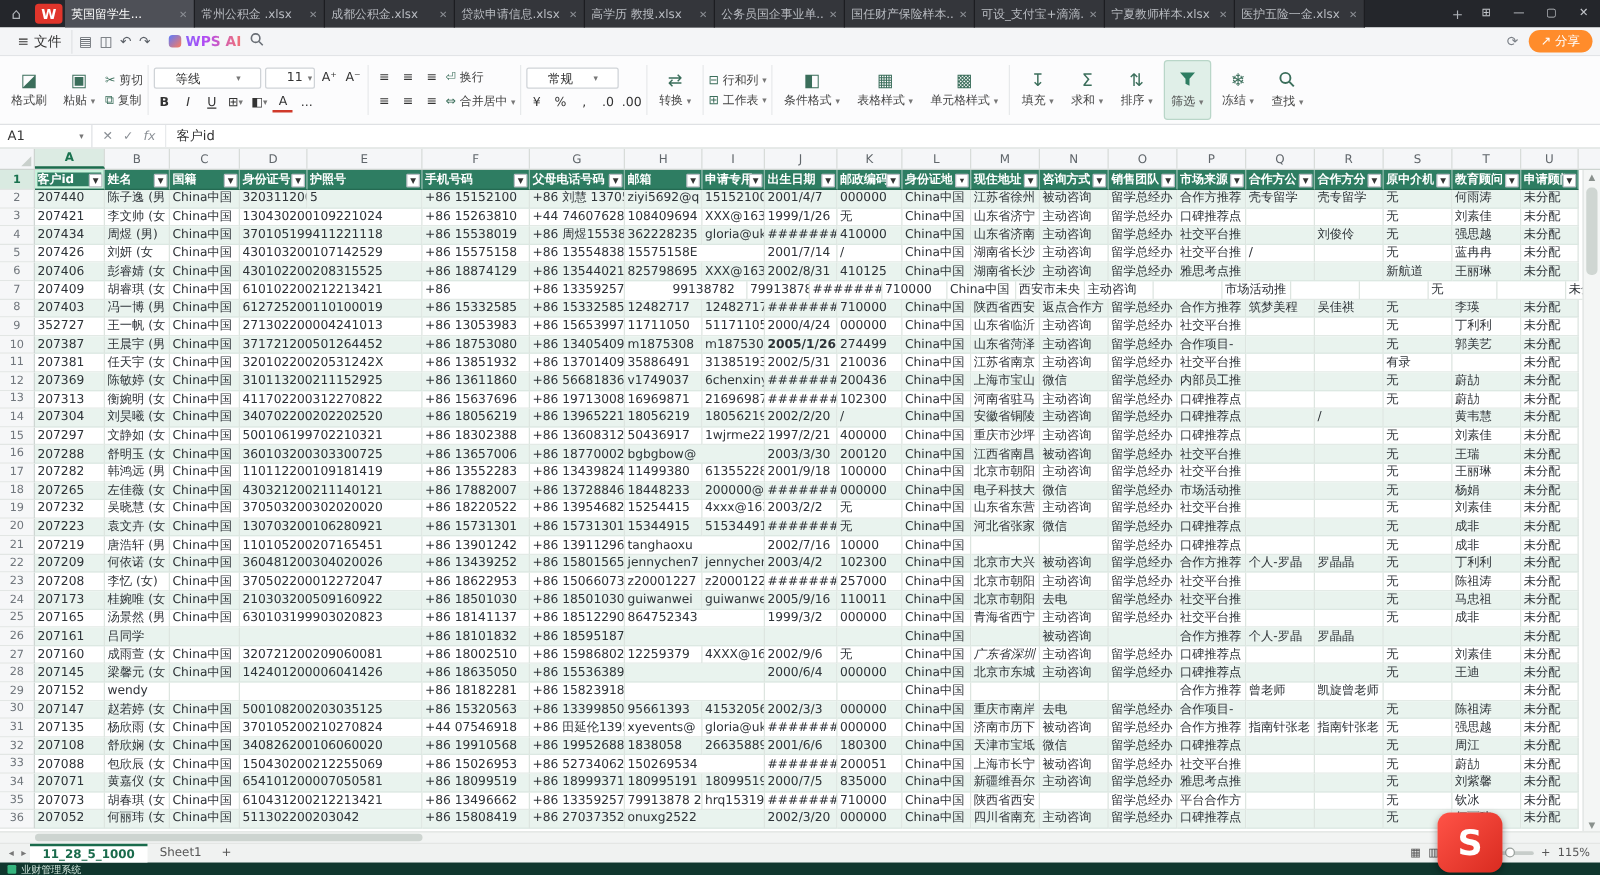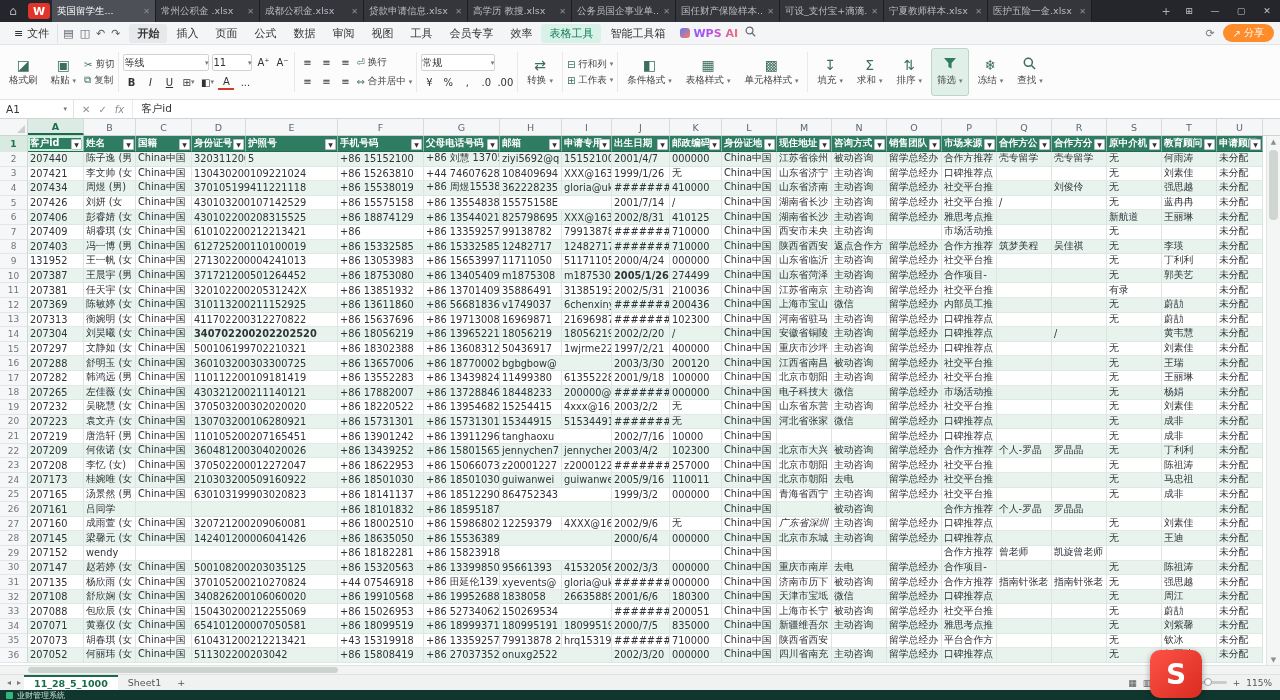--- a/index.html
+++ b/index.html
@@ -34,21 +34,21 @@
 .rsep{width:1px;background:#e7e9eb;margin:4px 0}
 .rgroup{display:flex;align-items:stretch;gap:3px}
 .bigbtn{display:flex;flex-direction:column;align-items:center;justify-content:center;font-size:9.5px;color:#444;padding:0 5px;gap:1px;white-space:nowrap}
 .bigbtn .ic{font-size:14px;line-height:15px;color:#3b6e5b}
 .bigbtn.active{background:#e0efe8;border:1px solid #b9d6c8;border-radius:3px}
 .minicol{display:flex;flex-direction:column;justify-content:center;gap:3px}
 .minibtn{display:flex;align-items:center;gap:3px;font-size:9.5px;color:#444;white-space:nowrap}
 .minibtn .ic{color:#3b6e5b;font-size:10px}
 .fcol{display:flex;flex-direction:column;justify-content:center;gap:3px}
 .frow{display:flex;align-items:center;gap:3px}
-.combo{border:1px solid #cfd3d7;background:#fff;border-radius:2px;height:17px;display:flex;align-items:center;justify-content:space-between;padding:0 0;font-size:10px;gap:4px}
+.combo{border:1px solid #cfd3d7;background:#fff;border-radius:2px;height:17px;display:flex;align-items:center;justify-content:space-between;padding:0 16px;font-size:10px;gap:4px}
 .tbt{min-width:16px;height:16px;display:flex;align-items:center;justify-content:center;font-size:10px;color:#333}
 .car{font-size:7px;color:#777}
 .funnel{width:14px;height:13px}
 
 .fbar{height:19px;display:flex;align-items:center;border-bottom:1px solid #cfd6d3;font-size:10.5px;background:#fff}
 .namebox{width:74px;height:100%;border-right:1px solid #e0e2e5;display:flex;align-items:center;justify-content:space-between;padding:0 6px}
 .fxic{display:flex;gap:8px;color:#8a8f95;padding:0 8px;border-right:1px solid #e8eaec;height:100%;align-items:center;font-size:10px}
 .fval{padding-left:8px}
 
 .grid{position:relative;height:546px;background:#fff;overflow:hidden}
@@ -148,34 +148,20 @@
 <div class="menubar">
   <div class="filebtn">
     <span>≡</span>
     <span>文件</span>
   </div>
   <div class="qat">
       <span>▤</span>
       <span>◫</span>
       <span>↶</span>
       <span>↷</span>
-    </div>
-  <div style="display:flex;gap:1px">
-      <div class="menu-item active">开始</div>
-      <div class="menu-item">插入</div>
-      <div class="menu-item">页面</div>
-      <div class="menu-item">公式</div>
-      <div class="menu-item">数据</div>
-      <div class="menu-item">审阅</div>
-      <div class="menu-item">视图</div>
-      <div class="menu-item">工具</div>
-      <div class="menu-item">会员专享</div>
-      <div class="menu-item">效率</div>
-      <div class="menu-item contextual">表格工具</div>
-      <div class="menu-item">智能工具箱</div>
     </div>
   <div class="wpsai">
     <span class="ai-dot"></span>
     <span>WPS AI</span>
   </div>
   <span class="mb-gic">
     <svg width="11" height="11" viewBox="0 0 11 11">
         <circle cx="4.5" cy="4.5" r="3.4" fill="none" stroke="#6a6f76" stroke-width="1.3"></circle>
         <line x1="7.2" y1="7.2" x2="10.2" y2="10.2" stroke="#6a6f76" stroke-width="1.3"></line>
       </svg>
@@ -577,21 +563,21 @@
         <div class="gcell" style="width: 46px;">未分配</div>
       </div>
       <div class="grow">
         <div class="gut">7</div>
         <div class="gcell" style="width: 56px;">207409</div>
         <div class="gcell" style="width: 52px;">胡睿琪 (女</div>
         <div class="gcell" style="width: 56px;">China中国</div>
         <div class="gcell" style="width: 146px;">610102200212213421</div>
         <div class="gcell" style="width: 86px;">+86</div>
         <div class="gcell" style="width: 76px;">+86 1335925706</div>
-        <div class="gcell" style="width: 62px;">99138782</div>
+        <div class="gcell" style="width: 62px; margin-left: 36px;">99138782</div>
         <div class="gcell" style="width: 50px;">79913878 2</div>
         <div class="gcell" style="width: 58px;">########</div>
         <div class="gcell" style="width: 52px;">710000</div>
         <div class="gcell" style="width: 55px;">China中国</div>
         <div class="gcell" style="width: 55px;">西安市未央</div>
         <div class="gcell" style="width: 55px;">主动咨询</div>
         <div class="gcell" style="width: 55px;"></div>
         <div class="gcell" style="width: 55px;">市场活动推</div>
         <div class="gcell" style="width: 55px;"></div>
         <div class="gcell" style="width: 55px;"></div>
@@ -617,21 +603,21 @@
         <div class="gcell" style="width: 55px;">留学总经办</div>
         <div class="gcell" style="width: 55px;">合作方推荐</div>
         <div class="gcell" style="width: 55px;">筑梦美程</div>
         <div class="gcell" style="width: 55px;">吴佳祺</div>
         <div class="gcell" style="width: 55px;">无</div>
         <div class="gcell" style="width: 55px;">李瑛</div>
         <div class="gcell" style="width: 46px;">未分配</div>
       </div>
       <div class="grow">
         <div class="gut">9</div>
-        <div class="gcell" style="width: 56px;">131952</div>
+        <div class="gcell" style="width: 56px;">352727</div>
         <div class="gcell" style="width: 52px;">王一帆 (女</div>
         <div class="gcell" style="width: 56px;">China中国</div>
         <div class="gcell" style="width: 146px;">271302200004241013</div>
         <div class="gcell" style="width: 86px;">+86 13053983</div>
         <div class="gcell" style="width: 76px;">+86 1565399710</div>
         <div class="gcell" style="width: 62px;">11711050</div>
         <div class="gcell" style="width: 50px;">511711050</div>
         <div class="gcell" style="width: 58px;">2000/4/24</div>
         <div class="gcell" style="width: 52px;">000000</div>
         <div class="gcell" style="width: 55px;">China中国</div>
@@ -735,21 +721,21 @@
         <div class="gcell" style="width: 55px;"></div>
         <div class="gcell" style="width: 55px;">无</div>
         <div class="gcell" style="width: 55px;">蔚劼</div>
         <div class="gcell" style="width: 46px;">未分配</div>
       </div>
       <div class="grow band">
         <div class="gut">14</div>
         <div class="gcell" style="width: 56px;">207304</div>
         <div class="gcell" style="width: 52px;">刘昊曦 (女</div>
         <div class="gcell" style="width: 56px;">China中国</div>
-        <div class="gcell" style="width: 146px; font-weight: bold;">340702200202202520</div>
+        <div class="gcell" style="width: 146px;">340702200202202520</div>
         <div class="gcell" style="width: 86px;">+86 18056219</div>
         <div class="gcell" style="width: 76px;">+86 1396522100</div>
         <div class="gcell" style="width: 62px;">18056219</div>
         <div class="gcell" style="width: 50px;">18056219 1</div>
         <div class="gcell" style="width: 58px;">2002/2/20</div>
         <div class="gcell" style="width: 52px;">/</div>
         <div class="gcell" style="width: 55px;">China中国</div>
         <div class="gcell" style="width: 55px;">安徽省铜陵</div>
         <div class="gcell" style="width: 55px;">主动咨询</div>
         <div class="gcell" style="width: 55px;">留学总经办</div>
@@ -1212,21 +1198,21 @@
         <div class="gcell" style="width: 55px;">无</div>
         <div class="gcell" style="width: 55px;">刘紫馨</div>
         <div class="gcell" style="width: 46px;">未分配</div>
       </div>
       <div class="grow">
         <div class="gut">35</div>
         <div class="gcell" style="width: 56px;">207073</div>
         <div class="gcell" style="width: 52px;">胡春琪 (女</div>
         <div class="gcell" style="width: 56px;">China中国</div>
         <div class="gcell" style="width: 146px;">610431200212213421</div>
-        <div class="gcell" style="width: 86px;">+43 15319918</div>
+        <div class="gcell" style="width: 86px;">+86 13496662</div>
         <div class="gcell" style="width: 76px;">+86 1335925706</div>
         <div class="gcell" style="width: 62px;">79913878 2</div>
         <div class="gcell" style="width: 50px;">hrq153199</div>
         <div class="gcell" style="width: 58px;">########</div>
         <div class="gcell" style="width: 52px;">710000</div>
         <div class="gcell" style="width: 55px;">China中国</div>
         <div class="gcell" style="width: 55px;">陕西省西安</div>
         <div class="gcell" style="width: 55px;"></div>
         <div class="gcell" style="width: 55px;">留学总经办</div>
         <div class="gcell" style="width: 55px;">平台合作方</div>

